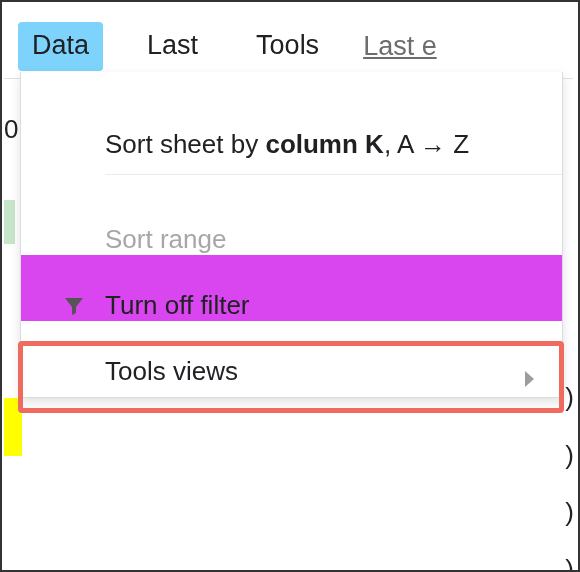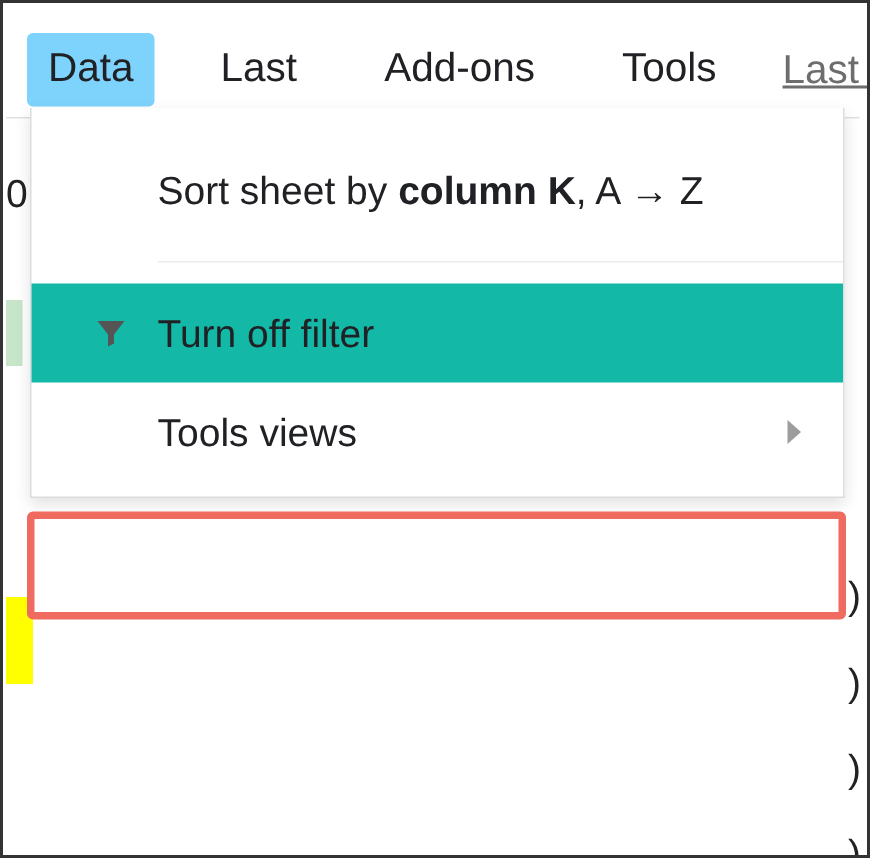--- a/index.html
+++ b/index.html
@@ -99,30 +99,30 @@
       background: #fff;
       border: 1px solid #dadce0;
       border-top: none;
       box-shadow: 0 4px 10px rgba(0,0,0,0.12);
       z-index: 3;
       padding-top: 22px;
       padding-bottom: 10px;
     }
     .dd-item {
       display: flex;
-      align-items: center;
+      align-items: flex-end;
       height: 66px;
       padding-left: 84px;
       padding-right: 24px;
       font-size: 26px;
       color: #202124;
       position: relative;
     }
     .dd-item.disabled { color: #a7a7a7; }
-    .dd-item.hover { background: #14b8a6; }
+    .dd-item.hover { background: #d946ef; }
     .dd-sep {
       height: 1px;
       background: #ebebeb;
       margin: 14px 0 14px 84px;
     }
     .dd-icon {
       position: absolute;
       left: 38px;
       width: 30px;
       height: 30px;
@@ -158,36 +158,38 @@
   <span class="zero-frag" style="top:112px;">0</span>
   <span class="right-frag" style="top:380px;">)</span>
   <span class="right-frag" style="top:438px;">)</span>
   <span class="right-frag" style="top:495px;">)</span>
   <span class="right-frag" style="top:552px;">)</span>
 </div>
 
 <div class="menubar">
   <div class="menu-item active">Data</div>
   <div class="menu-item">Last</div>
-  <div class="menu-item">Add-ons</div>
   <div class="menu-item">Tools</div>
   <div class="menu-lastedit">Last e</div>
 </div>
 
 <div class="dropdown">
 
   <div class="dd-item">
     <span>
       <span>Sort sheet by </span><b>column K</b><span>, A → Z</span>
     </span>
   </div>
 
 
   <div class="dd-sep"></div>
 
+  <div class="dd-item disabled">
+    <span>Sort range</span>
+  </div>
 
   <div class="dd-item hover">
     <span class="dd-icon">
       <svg width="24" height="24" viewBox="0 0 24 24">
           <path fill="#555" d="M3 4h18l-7 9v6l-4 2v-8L3 4z"></path>
         </svg>
     </span>
     <span>Turn off filter</span>
   </div>
 

